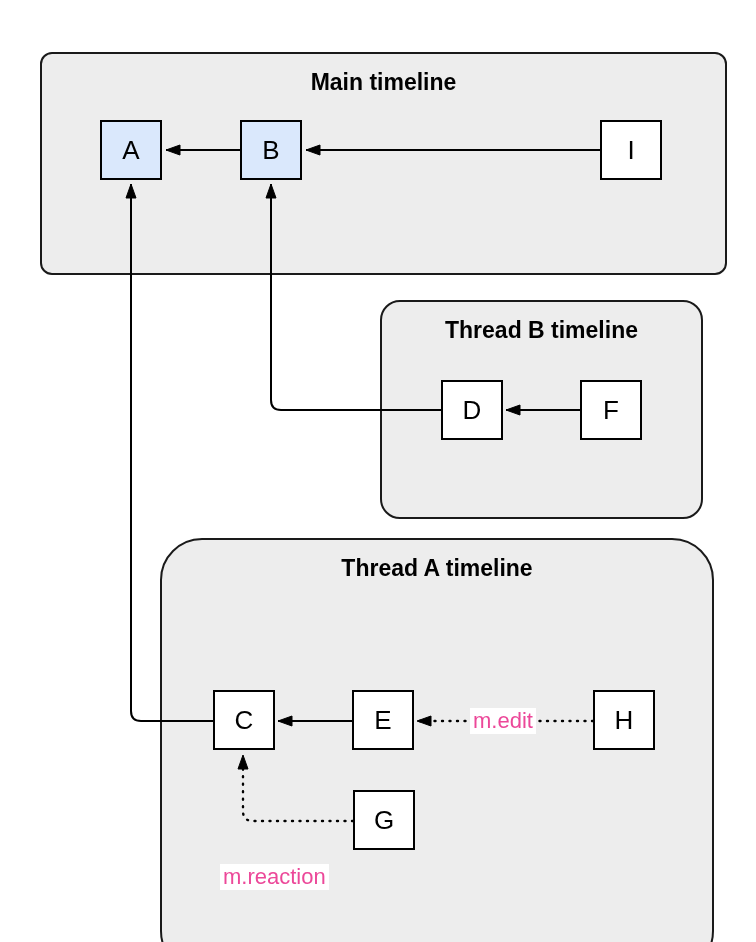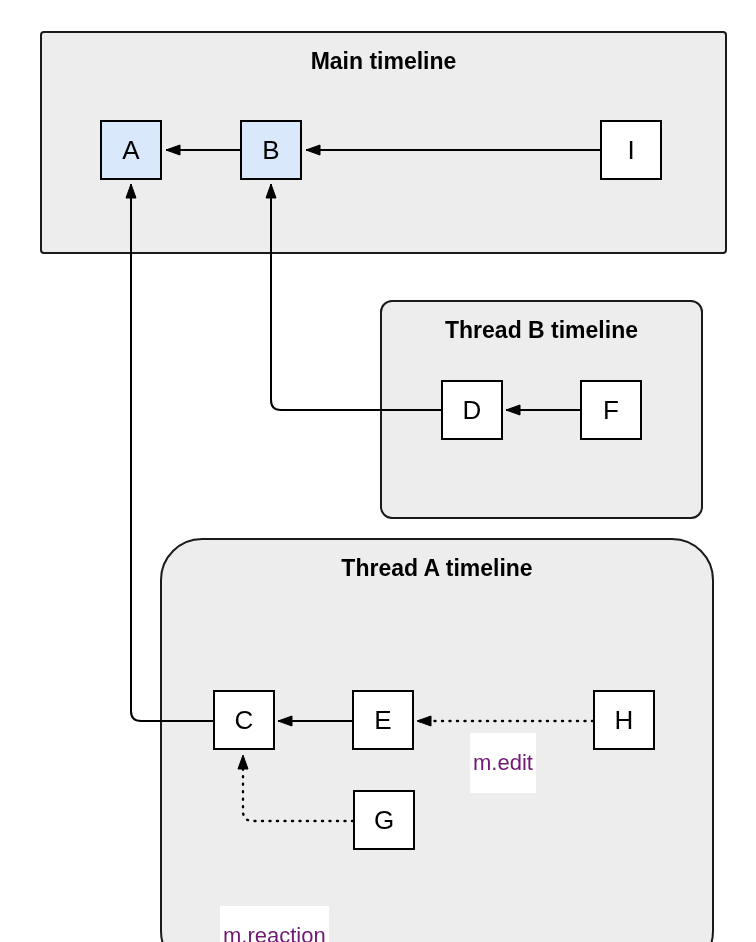--- a/index.html
+++ b/index.html
@@ -24,22 +24,22 @@
   .container-title {
     position: absolute;
     left: 0;
     right: 0;
     top: 15px;
     text-align: center;
     font-weight: bold;
     font-size: 23px;
     color: #000000;
   }
-  .container.main     { left: 40px;  top: 31px;  width: 687px; height: 223px; border-radius: 4px; }
-  .container.thread-b { left: 380px; top: 300px; width: 323px; height: 219px; border-radius: 12px; }
+  .container.main     { left: 40px;  top: 52px;  width: 687px; height: 223px; border-radius: 12px; }
+  .container.thread-b { left: 380px; top: 300px; width: 323px; height: 219px; border-radius: 20px; }
   .container.thread-a { left: 160px; top: 538px; width: 554px; height: 435px; border-radius: 42px; }
 
   .edges {
     position: absolute;
     left: 0;
     top: 0;
     width: 756px;
     height: 942px;
     pointer-events: none;
   }
@@ -75,26 +75,25 @@
   .node.n-d { left: 441px; top: 380px; }
   .node.n-f { left: 580px; top: 380px; }
   .node.n-c { left: 213px; top: 690px; }
   .node.n-e { left: 352px; top: 690px; }
   .node.n-h { left: 593px; top: 690px; }
   .node.n-g { left: 353px; top: 790px; }
 
   .edge-label {
     position: absolute;
     background: #ffffff;
-    color: #701a75;
+    color: #ec4899;
     font-size: 22px;
     line-height: 26px;
-    padding: 17px 3px;
+    padding: 0 3px;
     white-space: nowrap;
-    margin-top: 42px;
   }
   .edge-label.edit {
     left: 503px;
     top: 721px;
     transform: translate(-50%, -50%);
   }
   .edge-label.reaction {
     left: 220px;
     top: 864px;
   }

